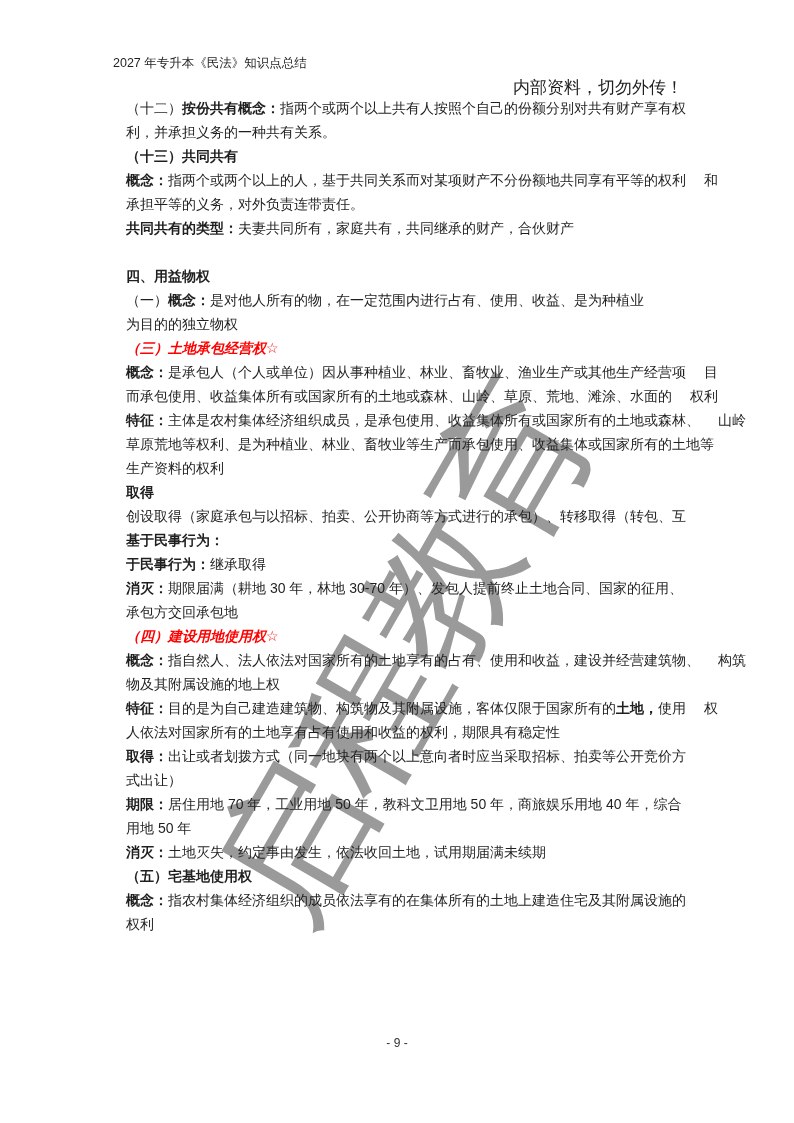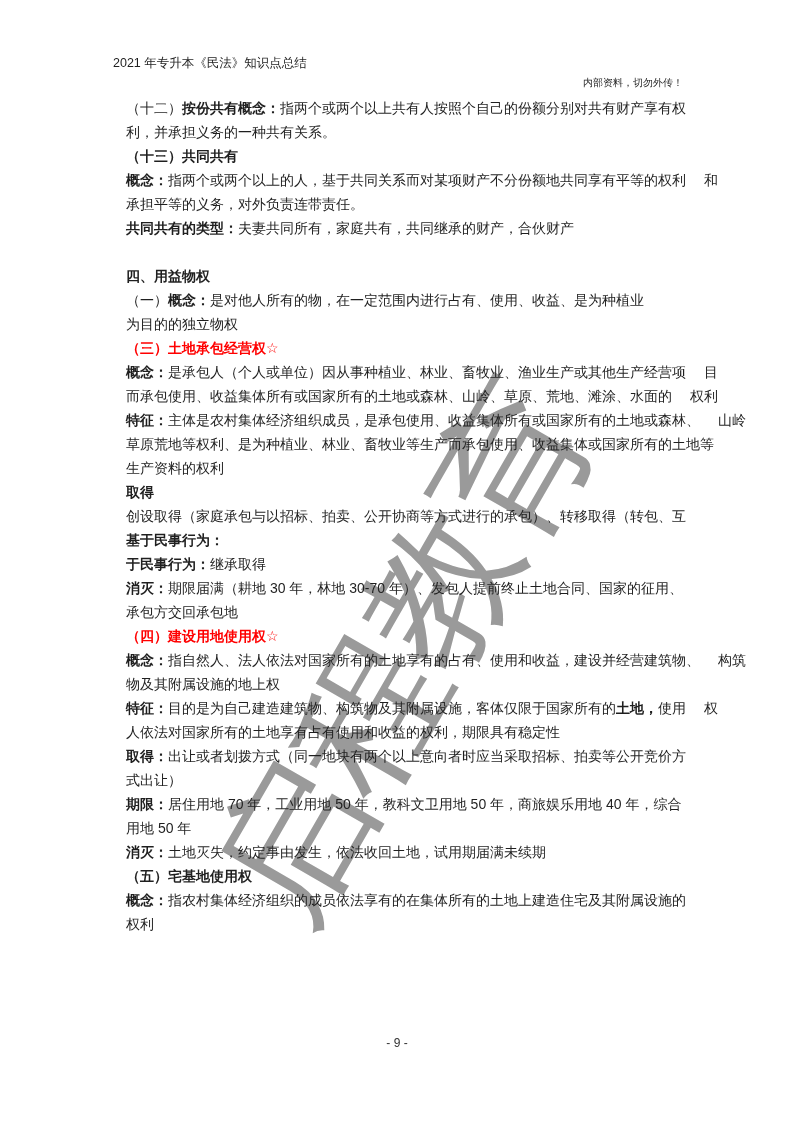--- a/index.html
+++ b/index.html
@@ -27,47 +27,47 @@
     z-index: 0;
     user-select: none;
   }
   .header-left {
     position: absolute; left: 113px; top: 55px;
     font-size: 12.5px; color: #1f1f1f;
     white-space: nowrap; z-index: 2;
   }
   .header-right {
     position: absolute; right: 111px; top: 76px;
-    font-size: 10px; color: #1f1f1f;
+    font-size: 17px; color: #1f1f1f;
     white-space: nowrap; z-index: 2; text-align: right;
   }
   .doc-body {
     position: absolute; left: 113px; top: 96px;
     width: 572px; z-index: 1; margin-left: 13px;
   }
   .line {
     height: 24px; line-height: 24px;
     font-size: 14px; color: #1f1f1f;
     white-space: nowrap;
   }
   .line.blank { height: 24px; }
   .line span.bold { font-weight: bold; }
-  .line span.red { color: #ff0000; }
+  .line span.red { color: #ff0000; font-style: italic; }
   .footer {
     position: absolute; left: 0; bottom: 73px;
     width: 794px; text-align: center;
     font-size: 12px; color: #333333; z-index: 2;
   }
 </style>
 </head>
 <body>
 
 <div class="page">
   <div class="watermark">启程教育</div>
-  <div class="header-left">2021 年专升本《民法》知识点总结</div>
+  <div class="header-left">2027 年专升本《民法》知识点总结</div>
   <div class="header-right">内部资料，切勿外传！</div>
   <div class="doc-body">
       <div class="line"><span>（十二）</span><span class="bold">按份共有概念：</span><span>指两个或两个以上共有人按照个自己的份额分别对共有财产享有权</span></div>
       <div class="line"><span>利，并承担义务的一种共有关系。</span></div>
       <div class="line"><span class="bold">（十三）共同共有</span></div>
       <div class="line"><span class="bold">概念：</span><span>指两个或两个以上的人，基于共同关系而对某项财产不分份额地共同享有平等的权利　 和</span></div>
       <div class="line"><span>承担平等的义务，对外负责连带责任。</span></div>
       <div class="line"><span class="bold">共同共有的类型：</span><span>夫妻共同所有，家庭共有，共同继承的财产，合伙财产</span></div>
       <div class="line blank"></div>
       <div class="line"><span class="bold">四、用益物权</span></div>

